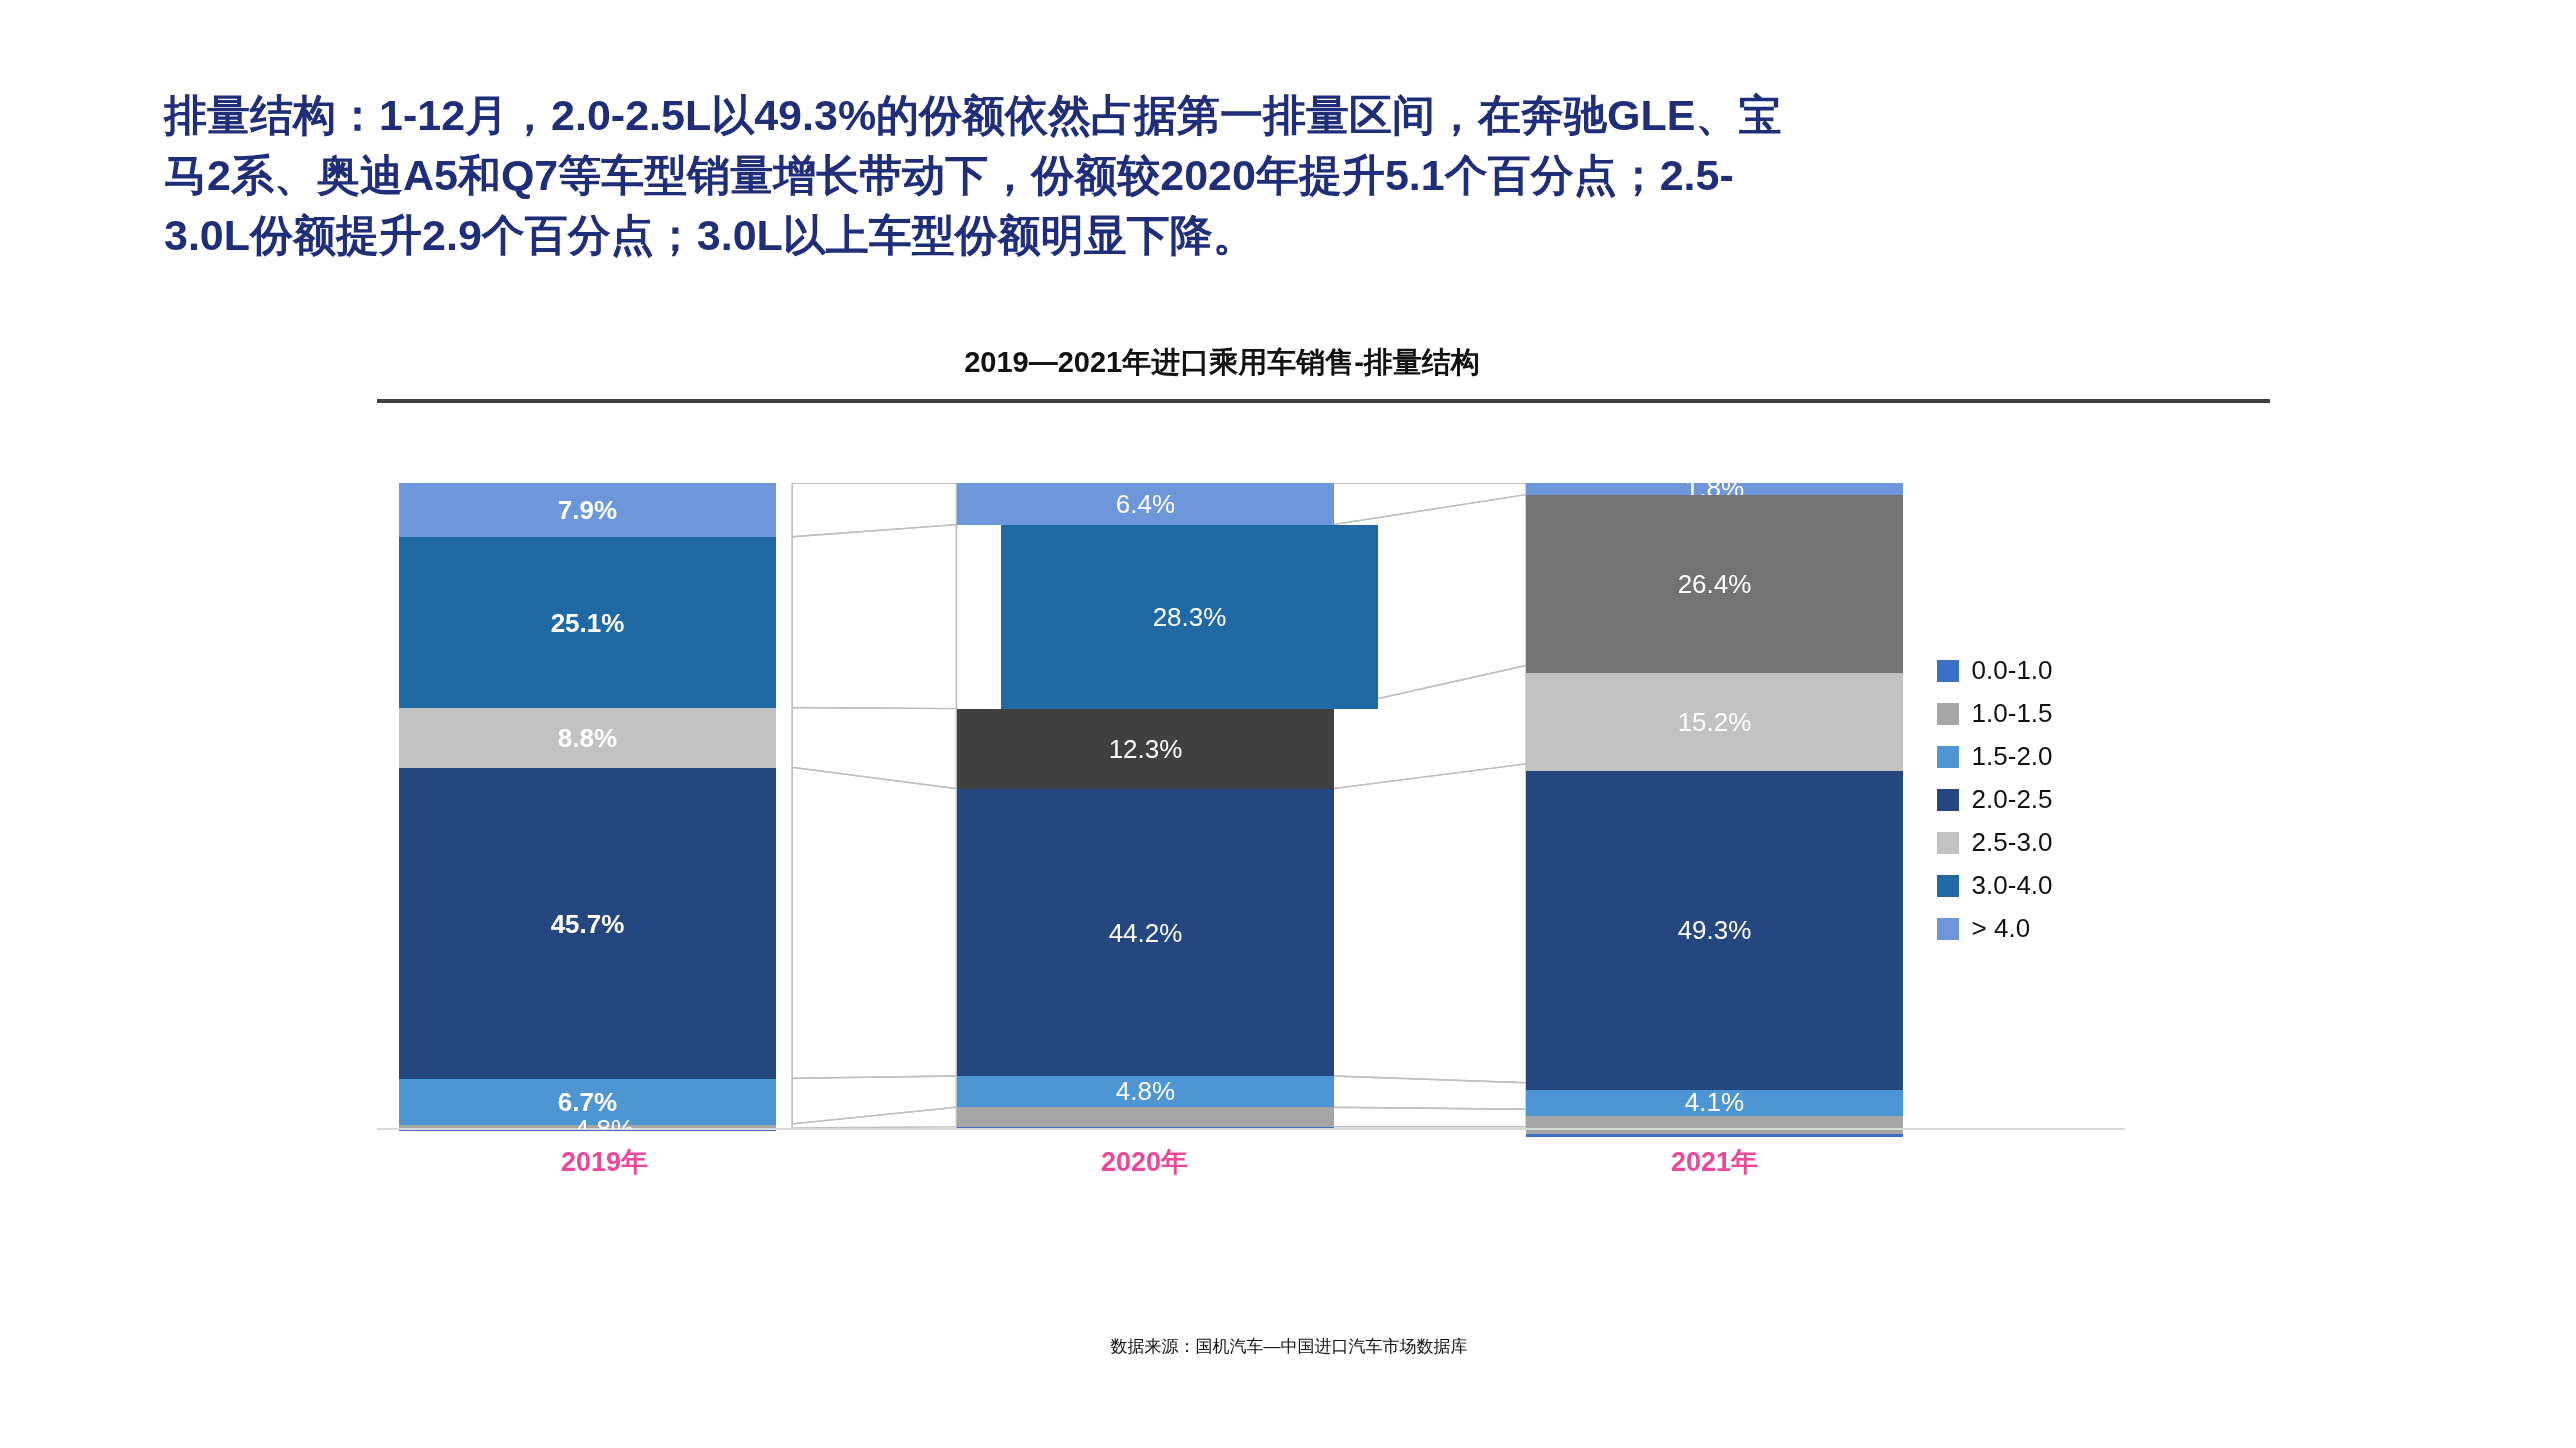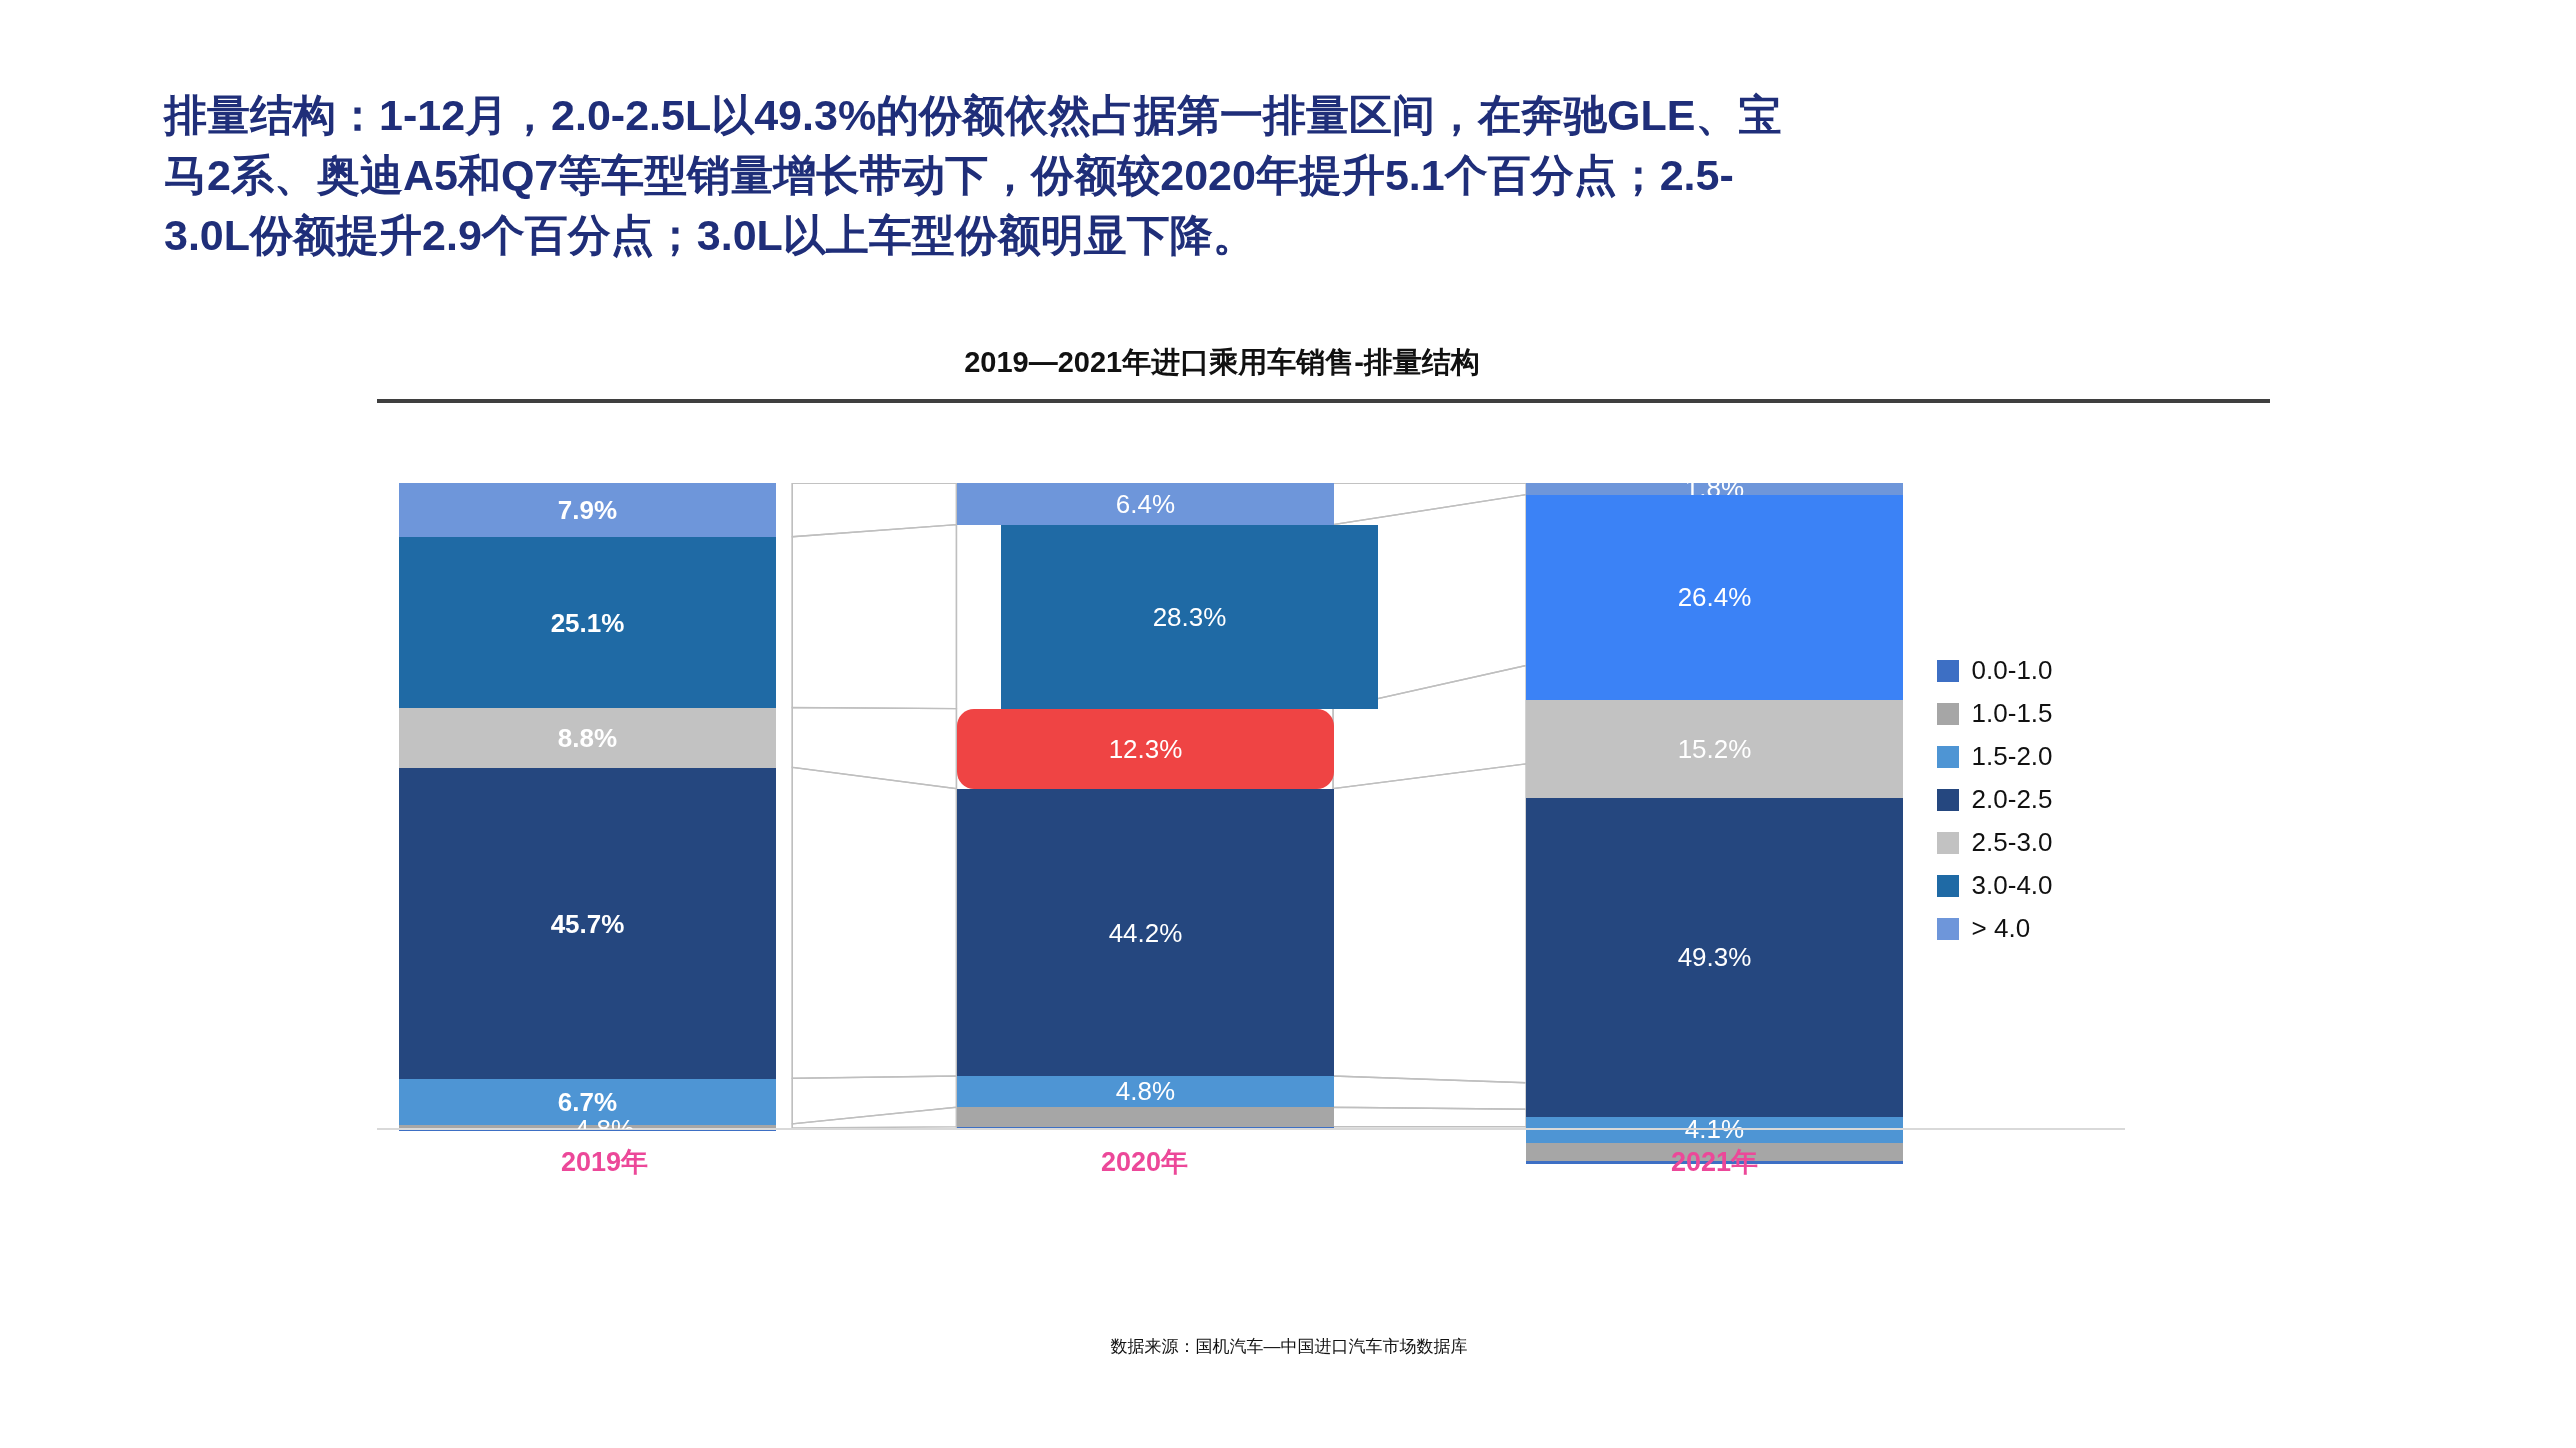--- a/index.html
+++ b/index.html
@@ -125,39 +125,39 @@
           </div>
         </div>
         <div class="bar-group" style="left: 580px; width: 377px;">
           <div class="bar">
             <div class="seg" style="height: 42px; background: rgb(110, 150, 218);">
               <span class="lbl">6.4%</span>
             </div>
             <div class="seg" style="height: 184px; background: rgb(31, 106, 165); margin-left: 44px;">
               <span class="lbl">28.3%</span>
             </div>
-            <div class="seg" style="height: 80px; background: #ef4444; border-radius: 17px;">
+            <div class="seg" style="height: 80px; background: #404040;">
               <span class="lbl">12.3%</span>
             </div>
             <div class="seg" style="height: 287px; background: rgb(37, 71, 127);">
               <span class="lbl">44.2%</span>
             </div>
             <div class="seg clip" style="height: 31px; background: rgb(78, 149, 212);">
               <span class="lbl" style="bottom: 1.1px;">4.8%</span>
             </div>
             <div class="seg" style="height: 19.5px; background: rgb(166, 166, 166);"></div>
             <div class="seg" style="height: 3.3px; background: rgb(61, 111, 196);"></div>
           </div>
         </div>
         <div class="bar-group" style="left: 1149px; width: 377px;">
           <div class="bar">
             <div class="seg clip" style="height: 11.6px; background: rgb(110, 150, 218);">
               <span class="lbl" style="bottom: -8.7px;">1.8%</span>
             </div>
-            <div class="seg" style="height: 205px; background: #3b82f6;">
+            <div class="seg" style="height: 178px; background: #737373;">
               <span class="lbl">26.4%</span>
             </div>
             <div class="seg" style="height: 98px; background: rgb(194, 194, 194);">
               <span class="lbl">15.2%</span>
             </div>
             <div class="seg" style="height: 319px; background: rgb(37, 71, 127);">
               <span class="lbl">49.3%</span>
             </div>
             <div class="seg clip" style="height: 26.5px; background: rgb(78, 149, 212);">
               <span class="lbl" style="bottom: -1.2px;">4.1%</span>

